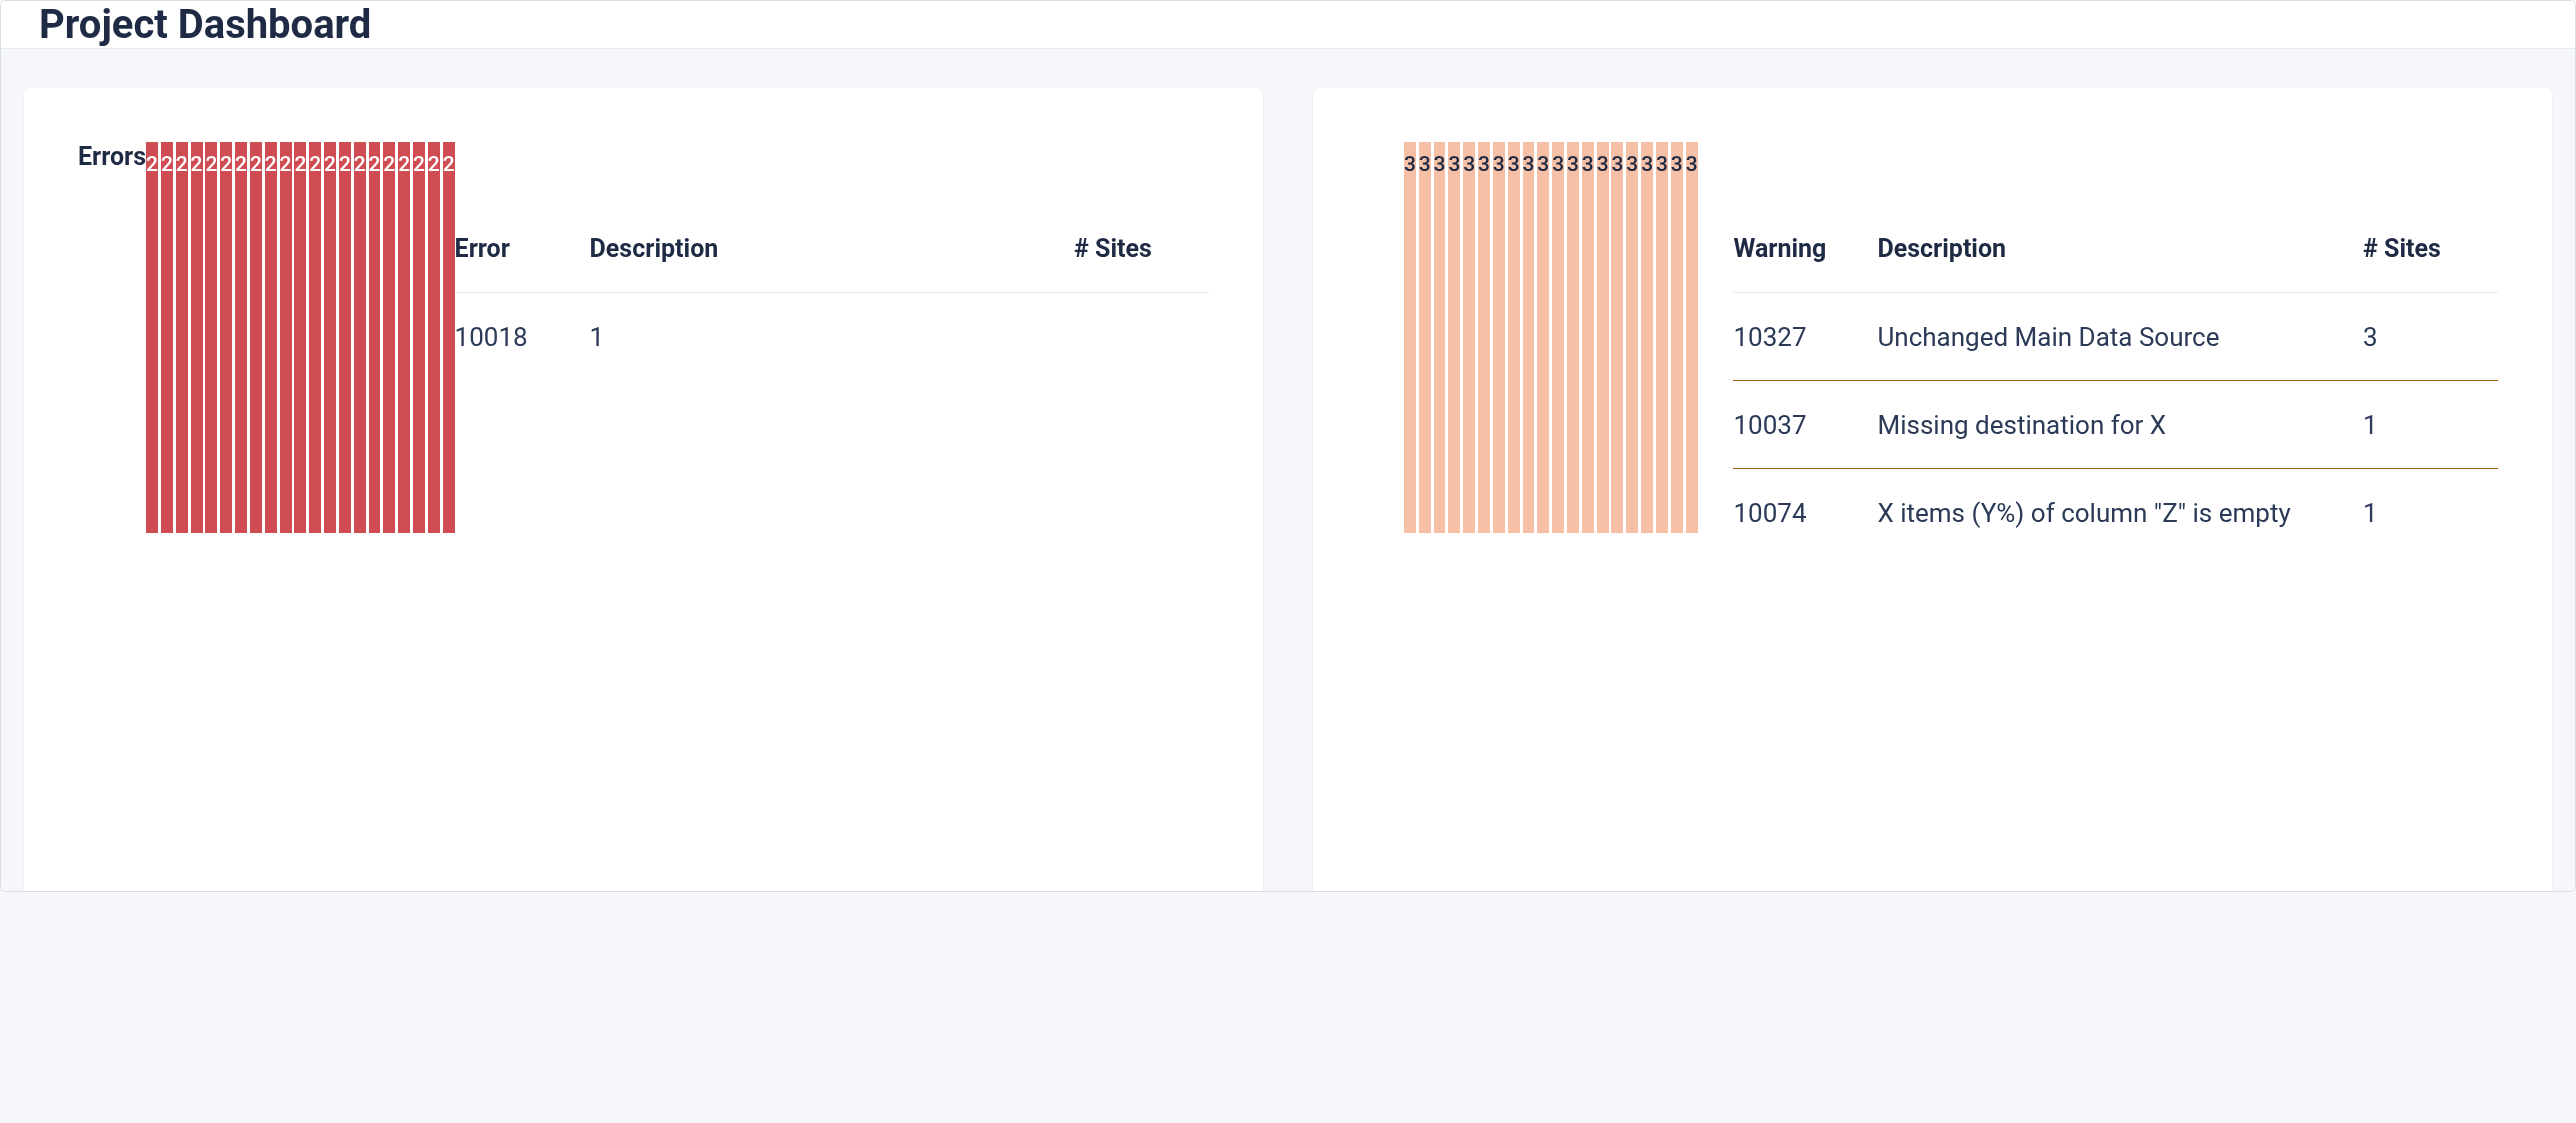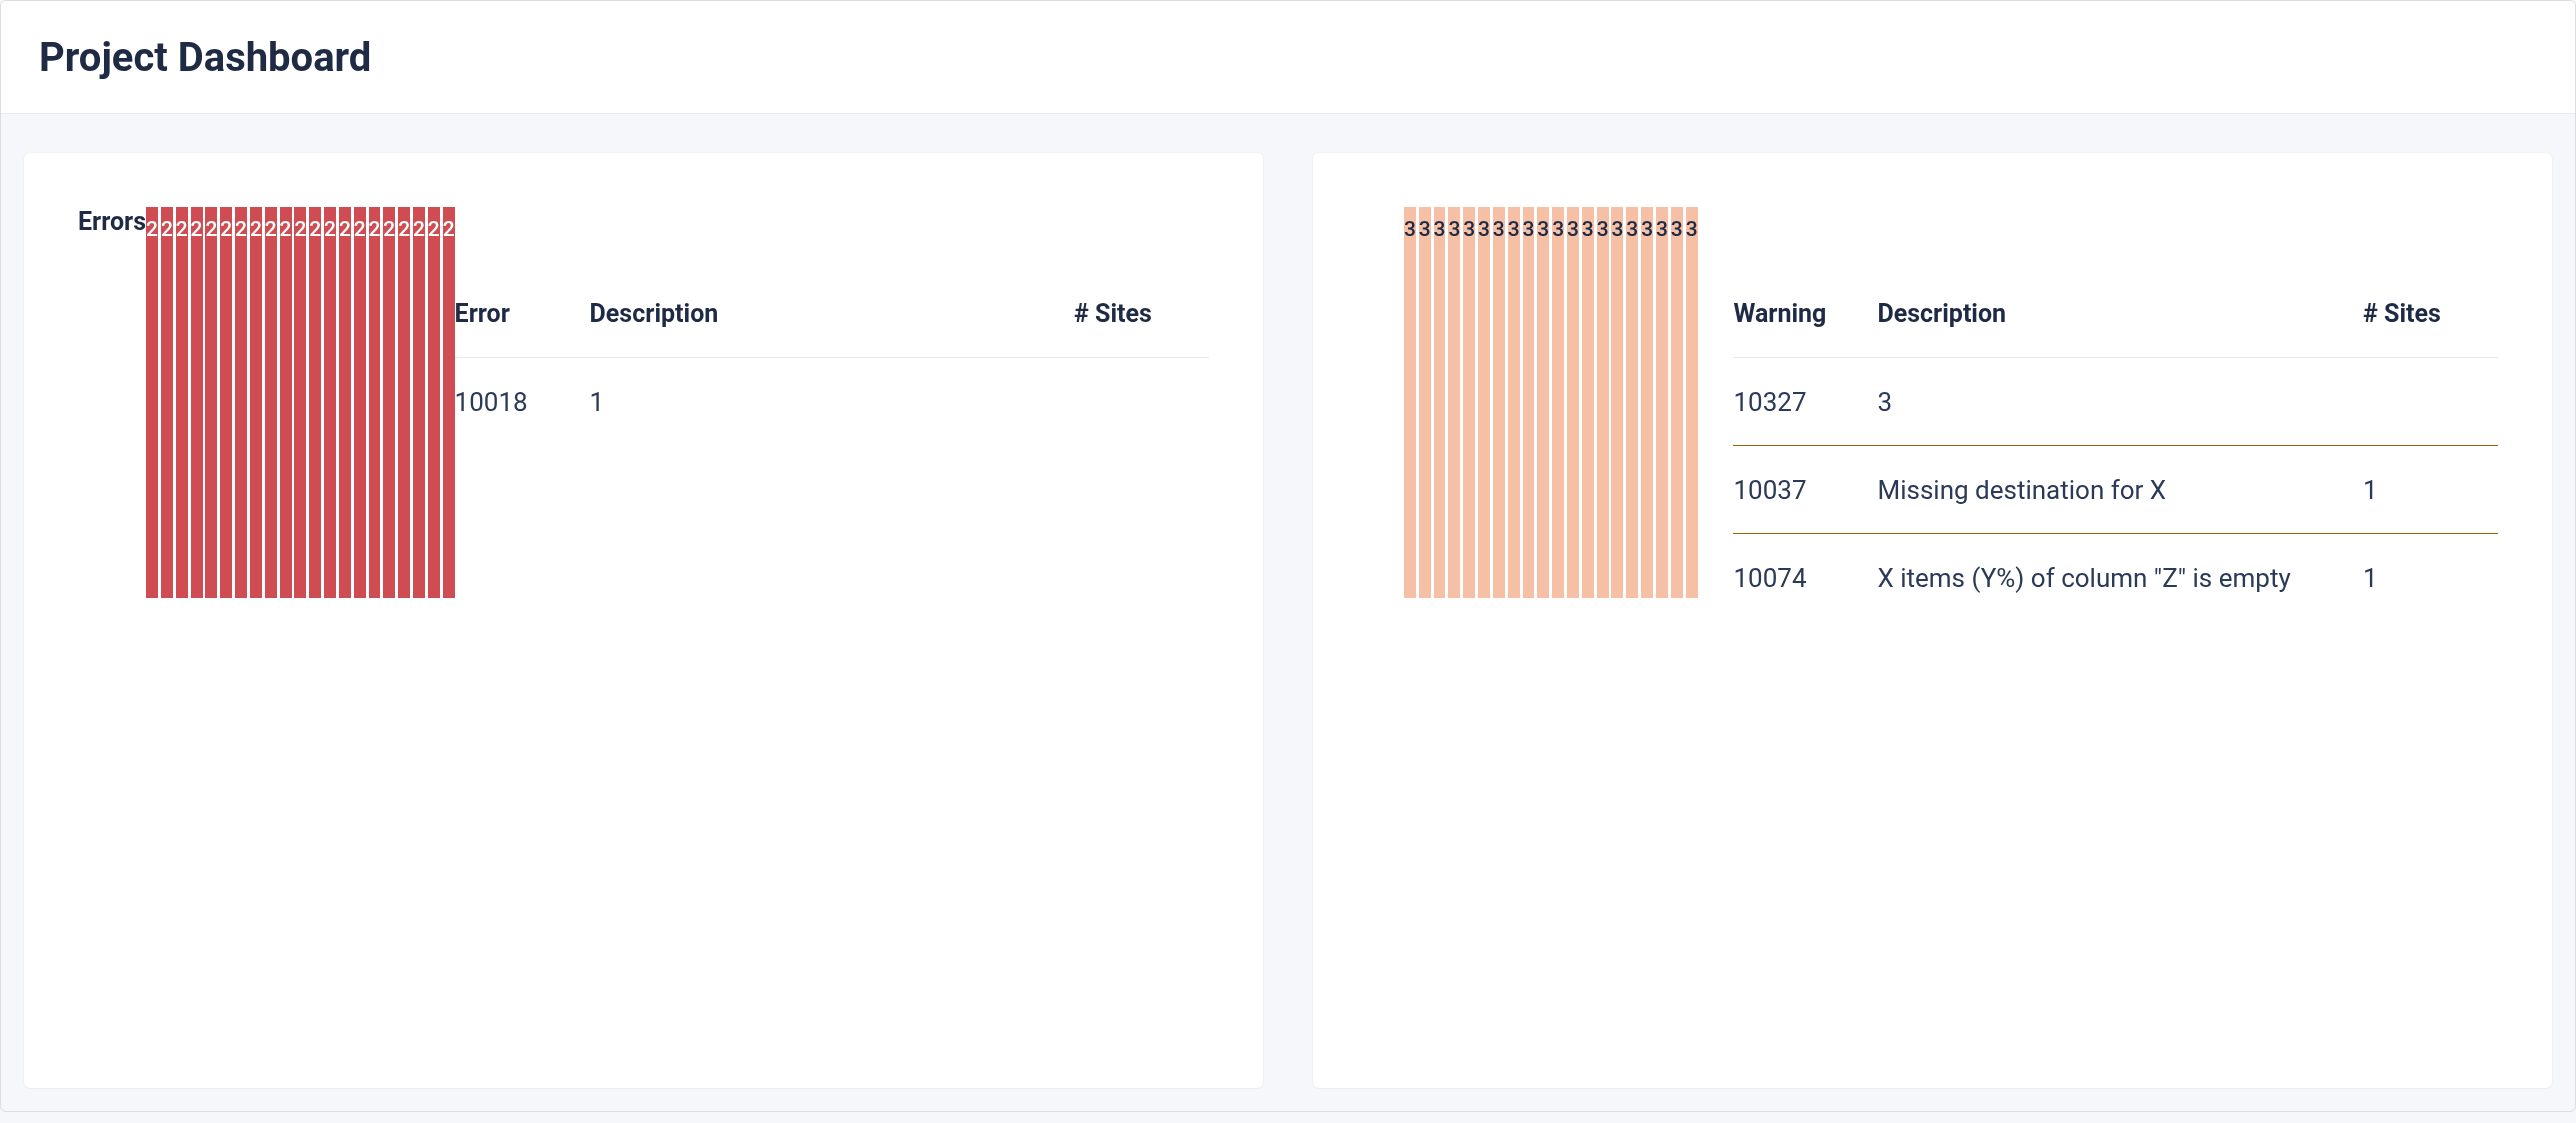--- a/index.html
+++ b/index.html
@@ -4,21 +4,21 @@
 <style>
   * { box-sizing: border-box; margin: 0; padding: 0; }
   html, body { width: 100%; height: 100%; }
   body {
     font-family: -apple-system, BlinkMacSystemFont, "Segoe UI", Roboto, "Helvetica Neue", Arial, sans-serif;
     background: #f5f7fa;
     color: #1f2a44;
   }
   .frame {
     width: 2576px;
-    height: 1112px;
+    height: 892px;
     border: 1.9px solid #d9dde3;
     border-radius: 5.8px;
     background: #f5f7fa;
     overflow: hidden;
     display: flex;
     flex-direction: column;
     gap: 12px;
   }
   .topbar {
     background: #ffffff;
@@ -215,20 +215,21 @@
 
       <div class="table">
         <div class="thead">
           <div class="col-id">Warning</div>
           <div class="col-desc">Description</div>
           <div class="col-sites"># Sites</div>
         </div>
         <div id="warnings-rows">
             <div class="trow">
               <div class="col-id">10327</div>
+              <div class="col-desc">Unchanged Main Data Source</div>
               <div class="col-sites">3</div>
             </div>
             <div class="trow">
               <div class="col-id">10037</div>
               <div class="col-desc">Missing destination for X</div>
               <div class="col-sites">1</div>
             </div>
             <div class="trow">
               <div class="col-id">10074</div>
               <div class="col-desc">X items (Y%) of column "Z" is empty</div>

